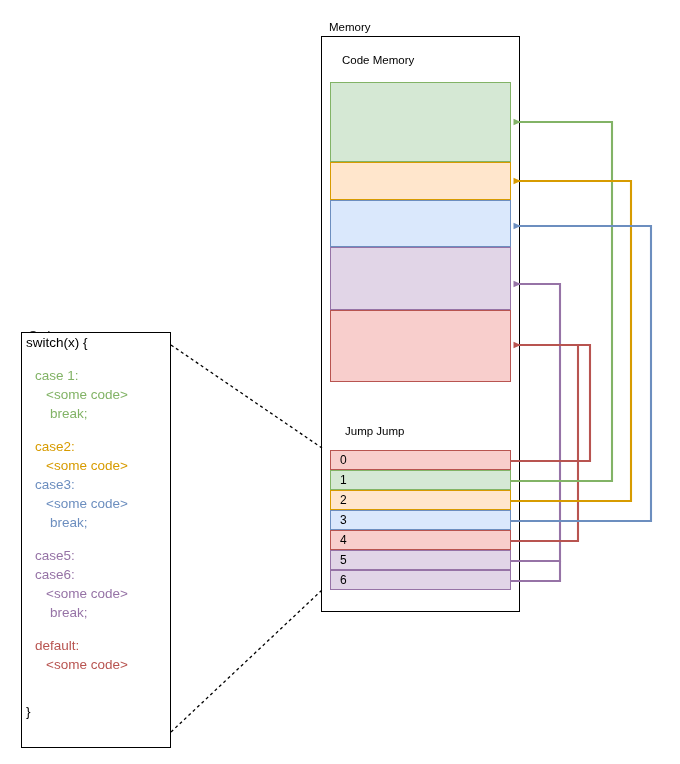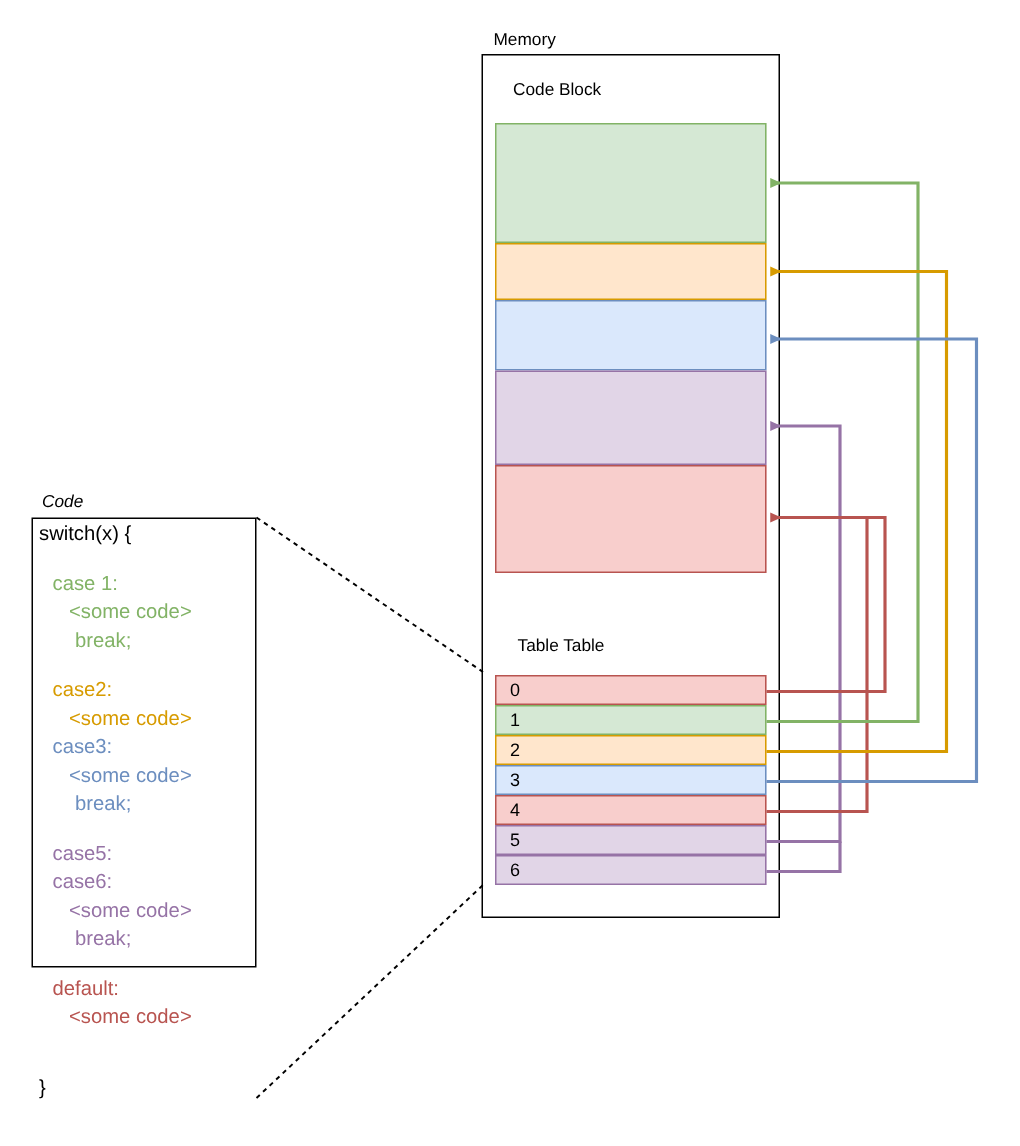--- a/index.html
+++ b/index.html
@@ -5,42 +5,42 @@
   html,body{margin:0;padding:0;background:#ffffff;}
   body{width:680px;height:764px;position:relative;overflow:hidden;
        font-family:"Liberation Sans","DejaVu Sans",sans-serif;}
   .canvas{position:absolute;inset:0;width:680px;height:764px;}
   svg.layer{position:absolute;left:0;top:0;width:680px;height:764px;pointer-events:none;}
   .lbl{position:absolute;font-size:11.5px;color:#000;white-space:nowrap;line-height:1;}
   .box-outline{position:absolute;border:1.6px solid #000;box-sizing:border-box;background:transparent;}
   .memrow{position:absolute;box-sizing:border-box;}
   .jrow{position:absolute;box-sizing:border-box;display:flex;align-items:center;}
   .jrow span{font-size:12px;color:#000;padding-left:9px;line-height:1;}
-  .codebox{position:absolute;left:21px;top:345px;width:150px;height:300px;
+  .codebox{position:absolute;left:21px;top:332px;width:150px;height:416px;
            border:1.6px solid #000;box-sizing:border-box;background:#fff;}
   .codetext{position:absolute;left:4px;top:3px;font-size:13.5px;line-height:1.0;white-space:pre;}
   .cl{display:block;height:19px;}
 </style>
 </head>
 <body>
 
 <div class="canvas">
 
   <div class="lbl" style="left:329px;top:22px;">Memory</div>
   <div class="box-outline" style="left:321px;top:36px;width:199px;height:576px;"></div>
 
-  <div class="lbl" style="left:342px;top:55px;font-size:11.5px;">Code Block</div>
+  <div class="lbl" style="left:342px;top:55px;font-size:11.5px;">Code Memory</div>
 
   <div class="memrow" style="left:330px;top:82px;width:181px;height:80px;background:#d5e8d4;border:1.3px solid #82b366;"></div>
   <div class="memrow" style="left:330px;top:162px;width:181px;height:38px;background:#ffe6cc;border:1.3px solid #d79b00;"></div>
   <div class="memrow" style="left:330px;top:200px;width:181px;height:47px;background:#dae8fc;border:1.3px solid #6c8ebf;"></div>
   <div class="memrow" style="left:330px;top:247px;width:181px;height:63px;background:#e1d5e7;border:1.3px solid #9673a6;"></div>
   <div class="memrow" style="left:330px;top:310px;width:181px;height:72px;background:#f8cecc;border:1.3px solid #b85450;"></div>
 
-  <div class="lbl" style="left:345px;top:426px;font-size:11.5px;">Table Table</div>
+  <div class="lbl" style="left:345px;top:426px;font-size:11.5px;">Jump Jump</div>
 
   <div class="jrow" style="left:330px;top:450px;width:181px;height:20px;background:#f8cecc;border:1.3px solid #b85450;">
     <span>0</span>
   </div>
   <div class="jrow" style="left:330px;top:470px;width:181px;height:20px;background:#d5e8d4;border:1.3px solid #82b366;">
     <span>1</span>
   </div>
   <div class="jrow" style="left:330px;top:490px;width:181px;height:20px;background:#ffe6cc;border:1.3px solid #d79b00;">
     <span>2</span>
   </div>

